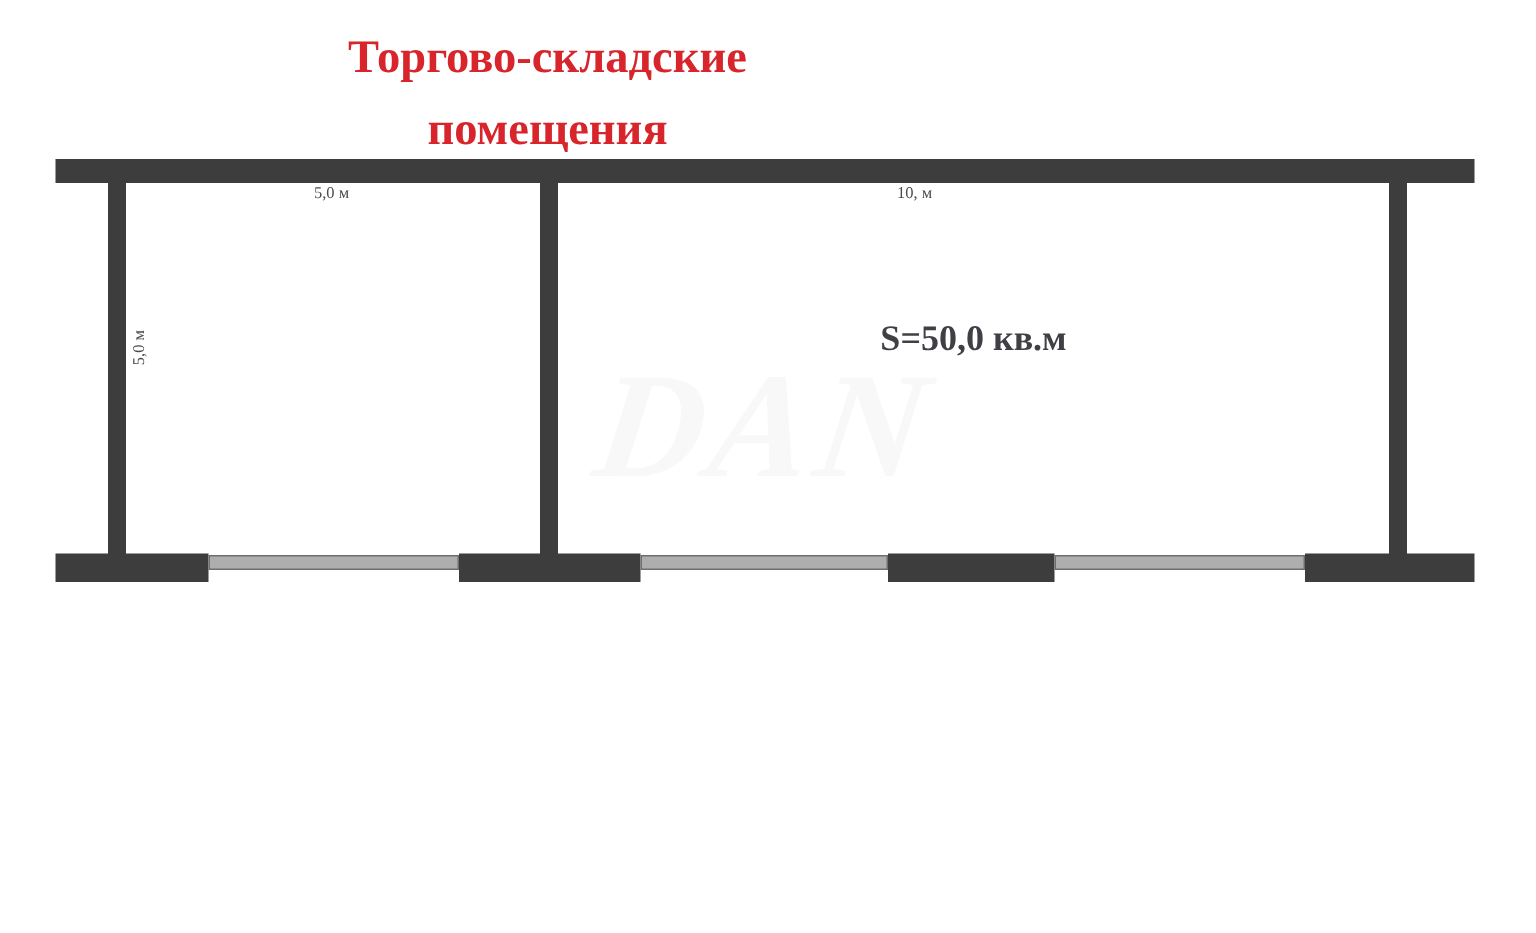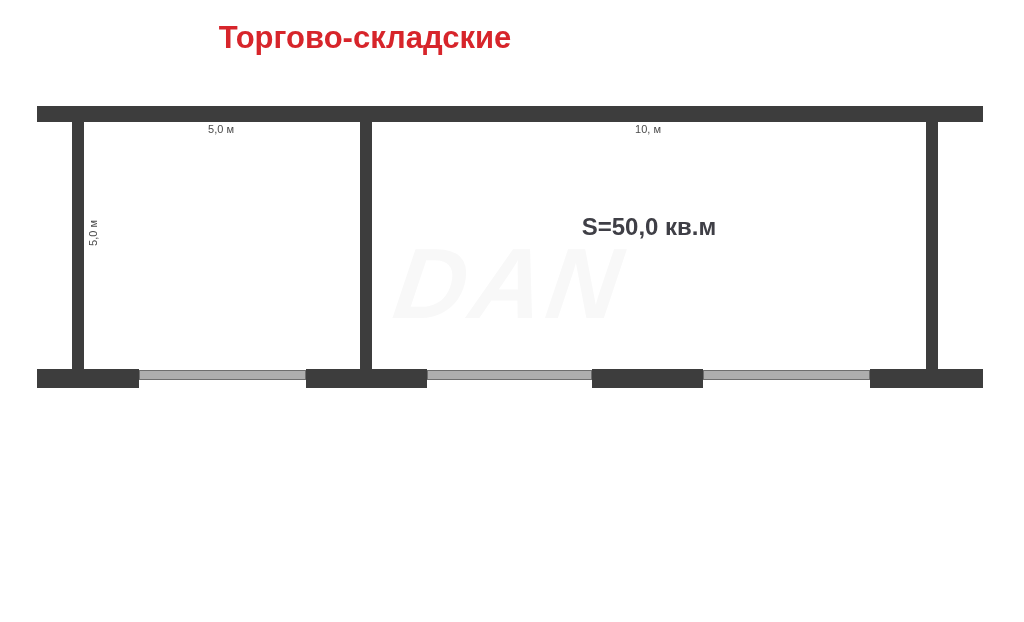--- a/index.html
+++ b/index.html
@@ -7,20 +7,21 @@
     padding: 0;
     background: #ffffff;
     font-family: "Liberation Sans", "DejaVu Sans", sans-serif;
   }
   .canvas {
     position: relative;
     width: 992px;
     height: 622px;
     background: #ffffff;
     overflow: hidden;
+    font-family: Liberation Serif, serif;
   }
 
   
   .title {
     position: absolute;
     left: 150px;
     top: 14px;
     width: 430px;
     text-align: center;
     color: var(--c-title, #d7252b);
@@ -57,21 +58,21 @@
   .window-3 { left: 703px; width: 165px; }
 
   
   .dim {
     position: absolute;
     color: var(--c-dim, #4a4a4a);
     font-size: 11px;
     white-space: nowrap;
   }
   .dim-top-1 { left: 171px; top: 123px; width: 100px; text-align: center; }
-  .dim-top-2 { left: 598px; top: 123px; width: 100px; text-align: center; }
+  .dim-top-2 { left: 598px; top: 123px; width: 100px; text-align: left; }
   .dim-left {
     left: 87px;
     top: 220px;
     writing-mode: vertical-rl;
     transform: rotate(180deg);
   }
 
   
   .room-label {
     position: absolute;
@@ -106,20 +107,21 @@
   }
   .z1 { z-index: 1; }
 </style>
 </head>
 <body>
 
 <div class="canvas">
 
   <div class="title">
     <div>Торгово-складские</div>
+    <div>помещения</div>
   </div>
 
   <div class="watermark">DAN</div>
 
   <div class="wall wall-top z1"></div>
   <div class="wall wall-left z1"></div>
   <div class="wall wall-middle z1"></div>
   <div class="wall wall-right z1"></div>
 
   <div class="wall wall-bottom-1 z1"></div>

